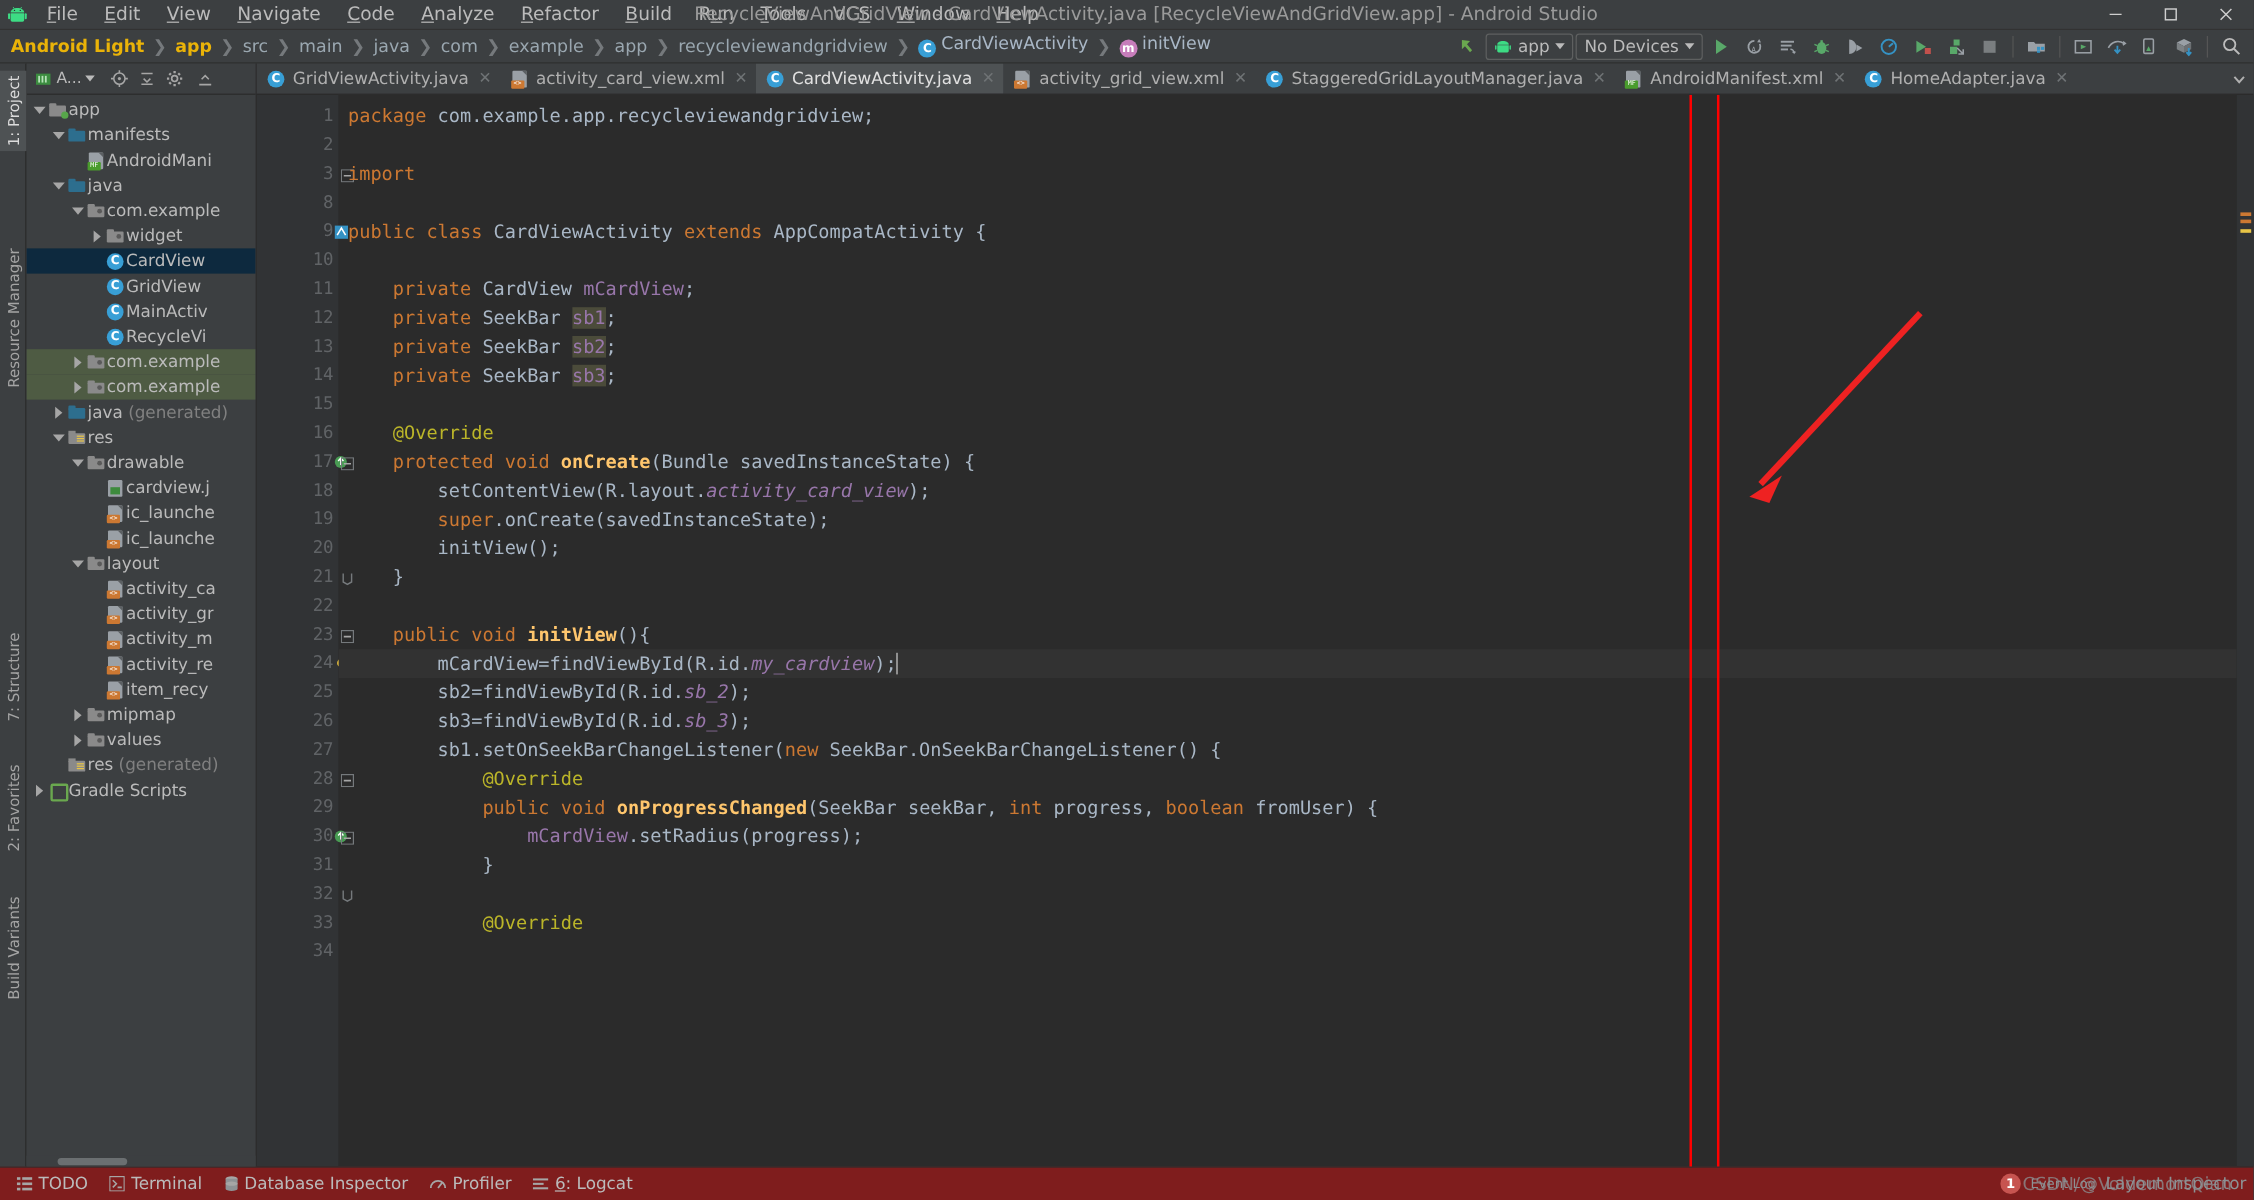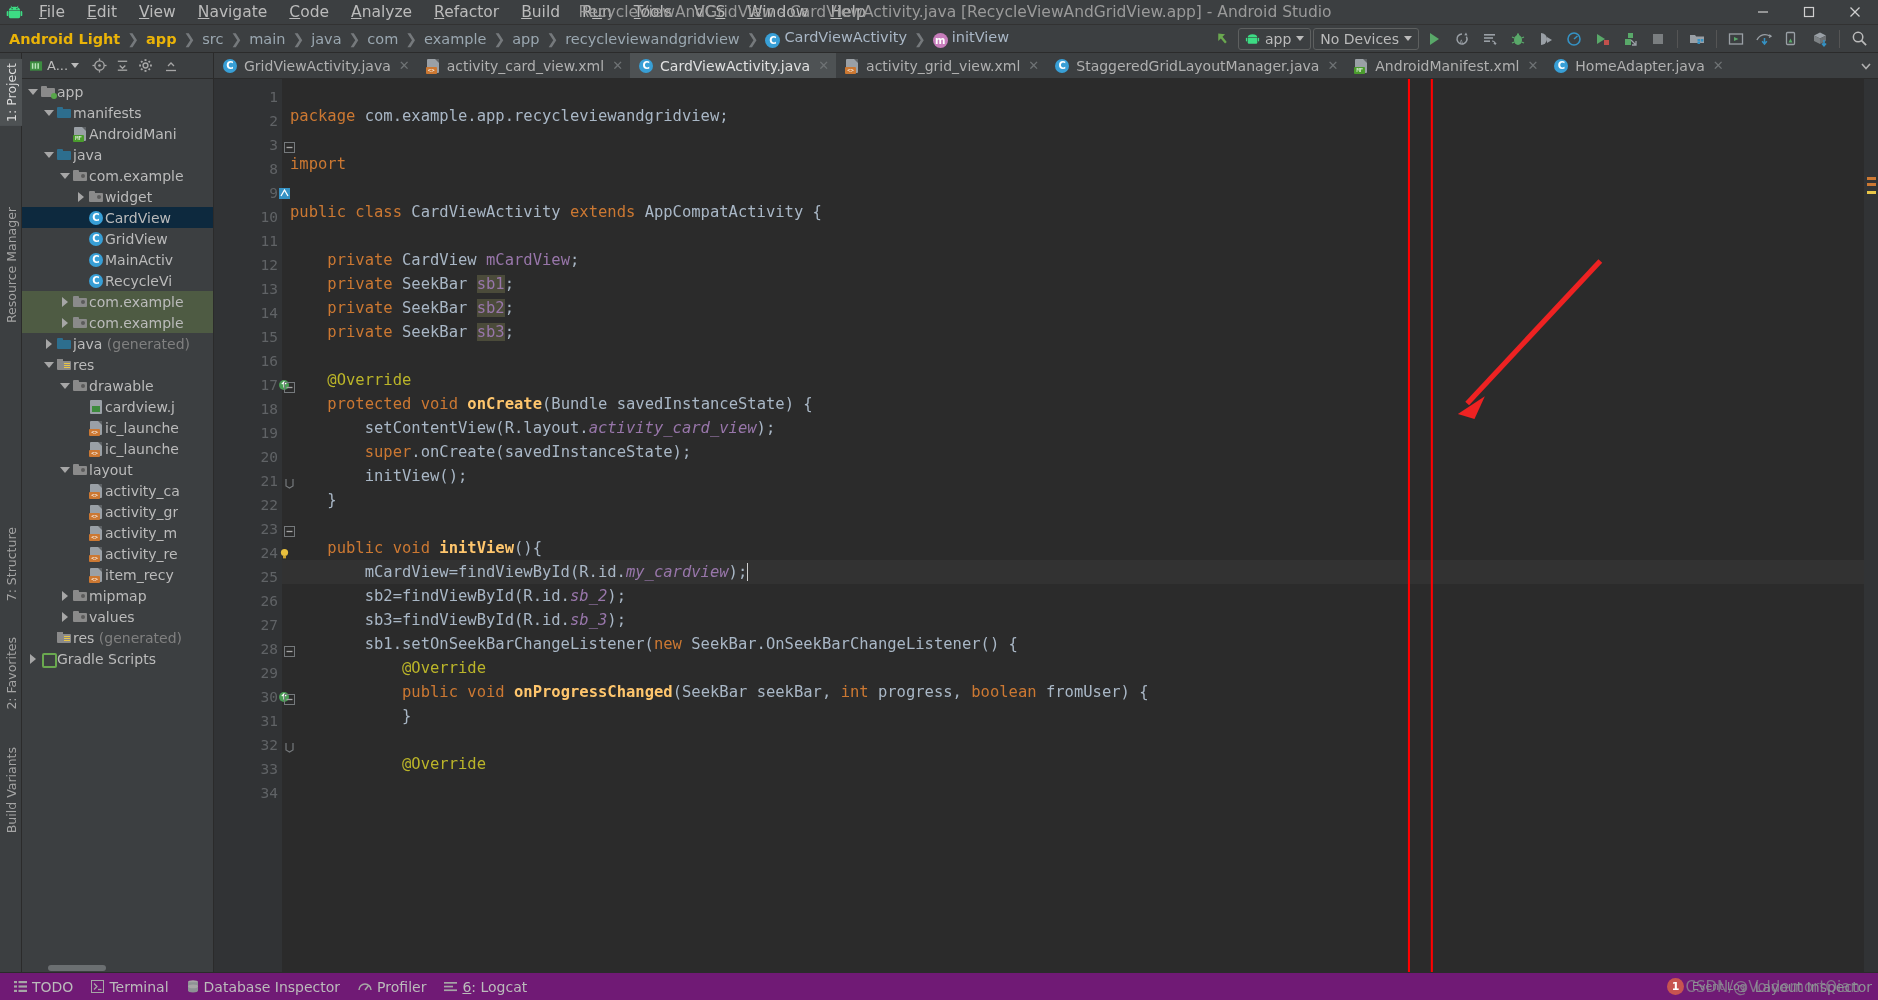--- a/index.html
+++ b/index.html
@@ -199,21 +199,21 @@
     color: #606366; font-size: 14.5px; padding-right: 4px;
     font-family: "DejaVu Sans Mono", monospace; position: relative;
   }
   .gmark { position: absolute; right: 2px; width: 24px; display:flex;
            align-items:center; justify-content:flex-start; }
   .fold {
     position:absolute; right:-13px; width: 11px; height: 11px;
   }
   #codearea {
     flex: 1; position: relative; overflow: hidden; padding-top: 6px;
-    font-family: "DejaVu Sans Mono", monospace; font-size: 15.5px; margin-top: 19px;
+    font-family: "DejaVu Sans Mono", monospace; font-size: 15.5px;
   }
   .cline { height: 24px; line-height: 24px; white-space: pre; padding-left: 8px;
            color: #a9b7c6; }
   .cline.cur { background: #323232; }
   .kw { color: #cc7832; }
   .cls2 { color: #a9b7c6; }
   .ann { color: #bbb529; }
   .fld { color: #9876aa; }
   .fldbg { color: #9876aa; background: #4b4b3a; }
   .mth2 { color: #ffc66d; font-weight: bold; }
@@ -224,21 +224,21 @@
   #rightmark {
     width: 14px; background: #313335; flex:none; position: relative;
   }
   .rm { position:absolute; right:2px; width:9px; height:3px; }
 
   
   #annot { position: absolute; inset: 0; pointer-events: none; }
 
   
   #bottombar {
-    height: 28px; background: #701a75; display: flex; align-items: center;
+    height: 28px; background: #7f1d1d; display: flex; align-items: center;
     border-top: 1px solid #2b2b2b; padding: 0 6px; gap: 2px;
   }
   .bb-item {
     display: flex; align-items: center; gap: 5px; padding: 2px 8px;
     color: #bbbbbb; font-size: 14px; border-radius: 3px; white-space: nowrap;
   }
   .bb-item u { text-decoration: underline; }
   #bb-right { margin-left: auto; display: flex; align-items: center; gap: 8px; }
   .badge-red {
     width: 17px; height: 17px; border-radius: 50%; background: #c75450;
@@ -1076,20 +1076,21 @@
           <div class="cline">        initView();</div>
           <div class="cline">    }</div>
           <div class="cline">&nbsp;</div>
           <div class="cline">    <span class="kw">public </span><span class="kw">void </span><span class="mth2">initView</span>(){</div>
           <div class="cline cur">        mCardView=findViewById(R.id.<span class="italic-f">my_cardview</span>);<span style="border-left:1.5px solid #cfcfcf"></span></div>
           <div class="cline">        sb2=findViewById(R.id.<span class="italic-f">sb_2</span>);</div>
           <div class="cline">        sb3=findViewById(R.id.<span class="italic-f">sb_3</span>);</div>
           <div class="cline">        sb1.setOnSeekBarChangeListener(<span class="kw">new </span>SeekBar.OnSeekBarChangeListener() {</div>
           <div class="cline">            <span class="ann">@Override</span></div>
           <div class="cline">            <span class="kw">public </span><span class="kw">void </span><span class="mth2">onProgressChanged</span>(<span class="cls2">SeekBar </span>seekBar, <span class="kw">int </span>progress, <span class="kw">boolean </span>fromUser) {</div>
+          <div class="cline">                <span class="fld">mCardView</span>.setRadius(progress);</div>
           <div class="cline">            }</div>
           <div class="cline">&nbsp;</div>
           <div class="cline">            <span class="ann">@Override</span></div>
         </div>
       <div id="rightmark">
         <div class="rm" style="top:98px;background:#cc7832"></div>
         <div class="rm" style="top:104px;background:#cc7832"></div>
         <div class="rm" style="top:112px;background:#e8c547"></div>
       </div>
       <svg id="annot" viewBox="0 0 1600 890" preserveAspectRatio="none">

